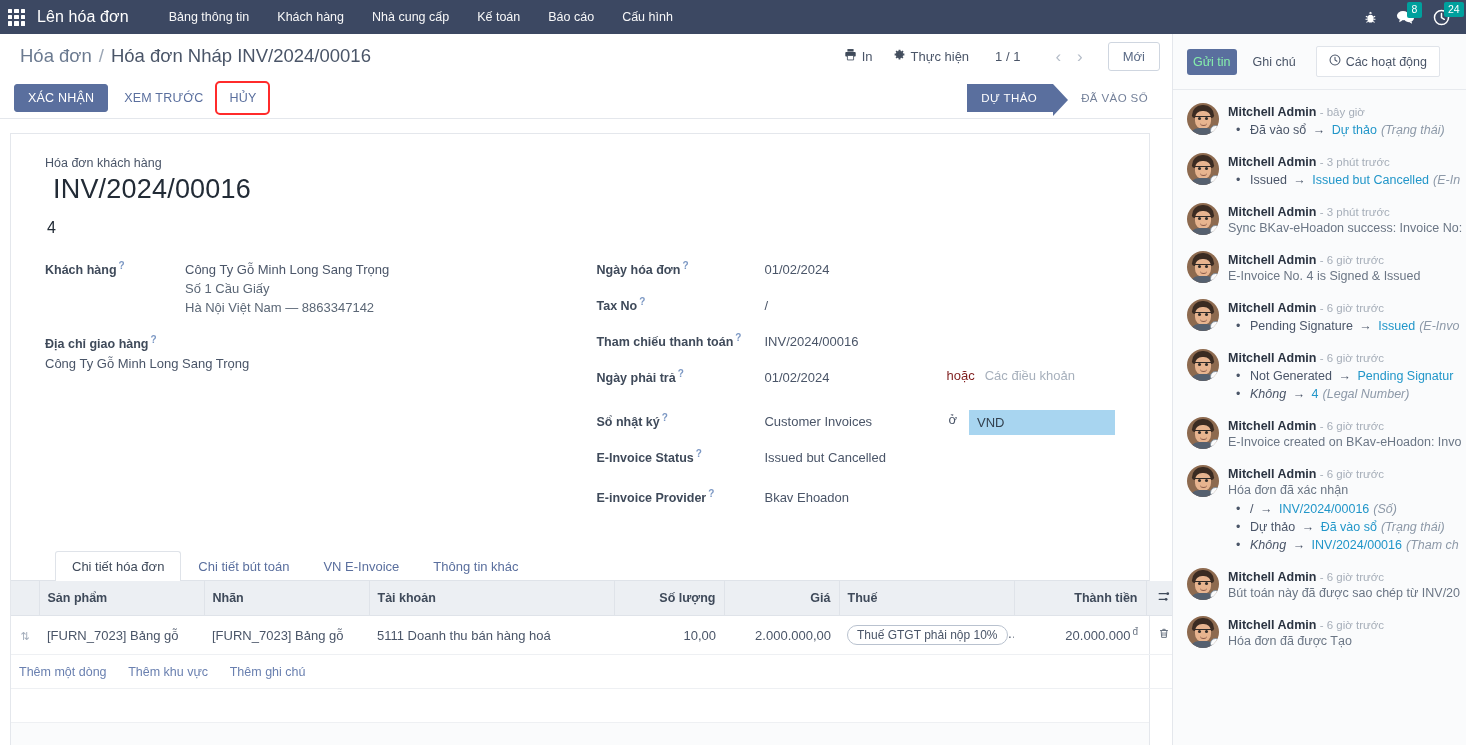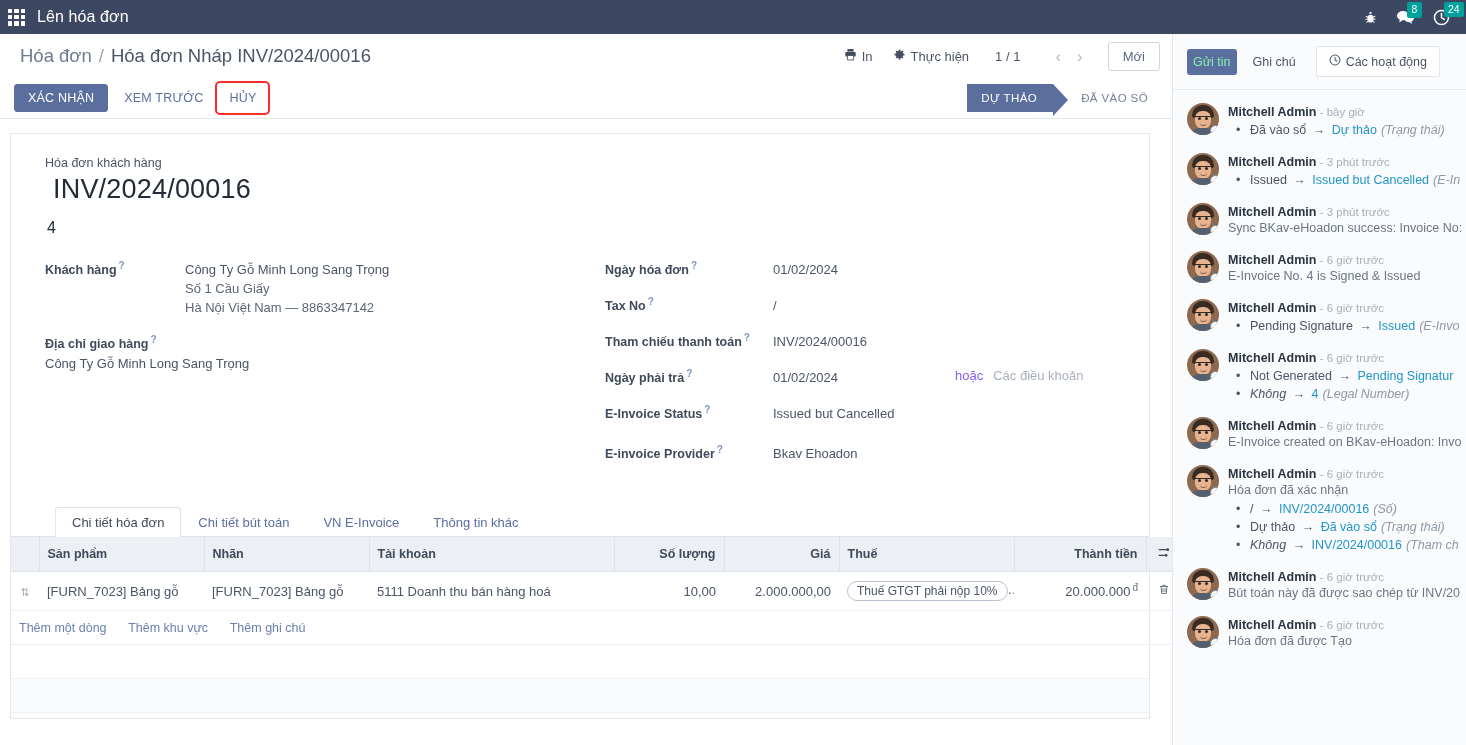--- a/index.html
+++ b/index.html
@@ -240,21 +240,21 @@
   .flabel-left { width: 140px; }
   .flabel-right { width: 168px; }
   .help-q { color: #7c98c4; font-size: 10px; vertical-align: super; margin-left: 2px; cursor: help; }
   .fvalue {
     font-size: 13px;
     color: #4a5568;
     padding-top: 3px;
     line-height: 19px;
   }
   .fvalue .addr-line { display: block; color: #5b6776; }
-  .inline-sep { font-size: 13px; color: #8b5cf6; margin: 0 10px 0 22px; padding-top: 3px; }
+  .inline-sep { font-size: 13px; color: #7f1d1d; margin: 0 10px 0 22px; padding-top: 3px; }
   .inline-sep-sm { font-size: 13px; color: #4a5568; margin: 0 12px 0 24px; padding-top: 3px; }
   .placeholder-val { font-size: 13px; color: #a7b0bc; padding-top: 3px; }
   .field-selected {
     background: #a8d5f0;
     color: #33414f;
     padding: 4px 8px;
     width: 146px;
     display: inline-block;
     font-size: 13px;
     line-height: 17px;
@@ -463,20 +463,28 @@
       <i></i>
       <i></i>
       <i></i>
       <i></i>
       <i></i>
       <i></i>
       <i></i>
       <i></i>
   </div>
   <div class="brand">Lên hóa đơn</div>
+  <div class="nav-menu">
+    <div class="nav-item">Bảng thông tin</div>
+    <div class="nav-item">Khách hàng</div>
+    <div class="nav-item">Nhà cung cấp</div>
+    <div class="nav-item">Kế toán</div>
+    <div class="nav-item">Báo cáo</div>
+    <div class="nav-item">Cấu hình</div>
+  </div>
   <div class="nav-right">
     <div class="nav-sysicon">
       <svg width="15" height="15" viewBox="0 0 16 16" fill="#ffffff">
           <ellipse cx="8" cy="9.2" rx="3.3" ry="4.2"></ellipse>
           <path d="M6.2 3.6a1.9 1.9 0 0 1 3.6 0z"></path>
           <rect x="7.6" y="2" width="0.8" height="2"></rect>
           <path d="M3.3 6.2l2 1.1-.5.9-2-1.1zM12.7 6.2l-2 1.1.5.9 2-1.1zM2.7 9.3h2.2v1H2.7zM11.1 9.3h2.2v1h-2.2zM3.3 12.8l2-1.1.5.9-2 1.1zM12.7 12.8l-2-1.1-.5.9 2 1.1z"></path>
         </svg>
     </div>
     <div class="nav-sysicon">
@@ -599,20 +607,30 @@
 
             <div class="frow">
               <div class="flabel flabel-right">
                 <span>Ngày phải trả</span><span class="help-q">?</span>
               </div>
               <div class="fvalue fval-wide">01/02/2024</div>
               <div class="inline-sep">hoặc</div>
               <div class="placeholder-val">Các điều khoản</div>
             </div>
 
+            <div class="frow" style="margin-top:18px;">
+              <div class="flabel flabel-right">
+                <span>Sổ nhật ký</span><span class="help-q">?</span>
+              </div>
+              <div class="fvalue fval-wide">Customer Invoices</div>
+              <div class="inline-sep-sm">ở</div>
+              <div style="padding-top:1px;">
+                <span class="field-selected">VND</span>
+              </div>
+            </div>
 
             <div class="frow">
               <div class="flabel flabel-right">
                 <span>E-Invoice Status</span><span class="help-q">?</span>
               </div>
               <div class="fvalue fval-wide">Issued but Cancelled</div>
             </div>
 
             <div class="frow" style="margin-top:14px;">
               <div class="flabel flabel-right">

